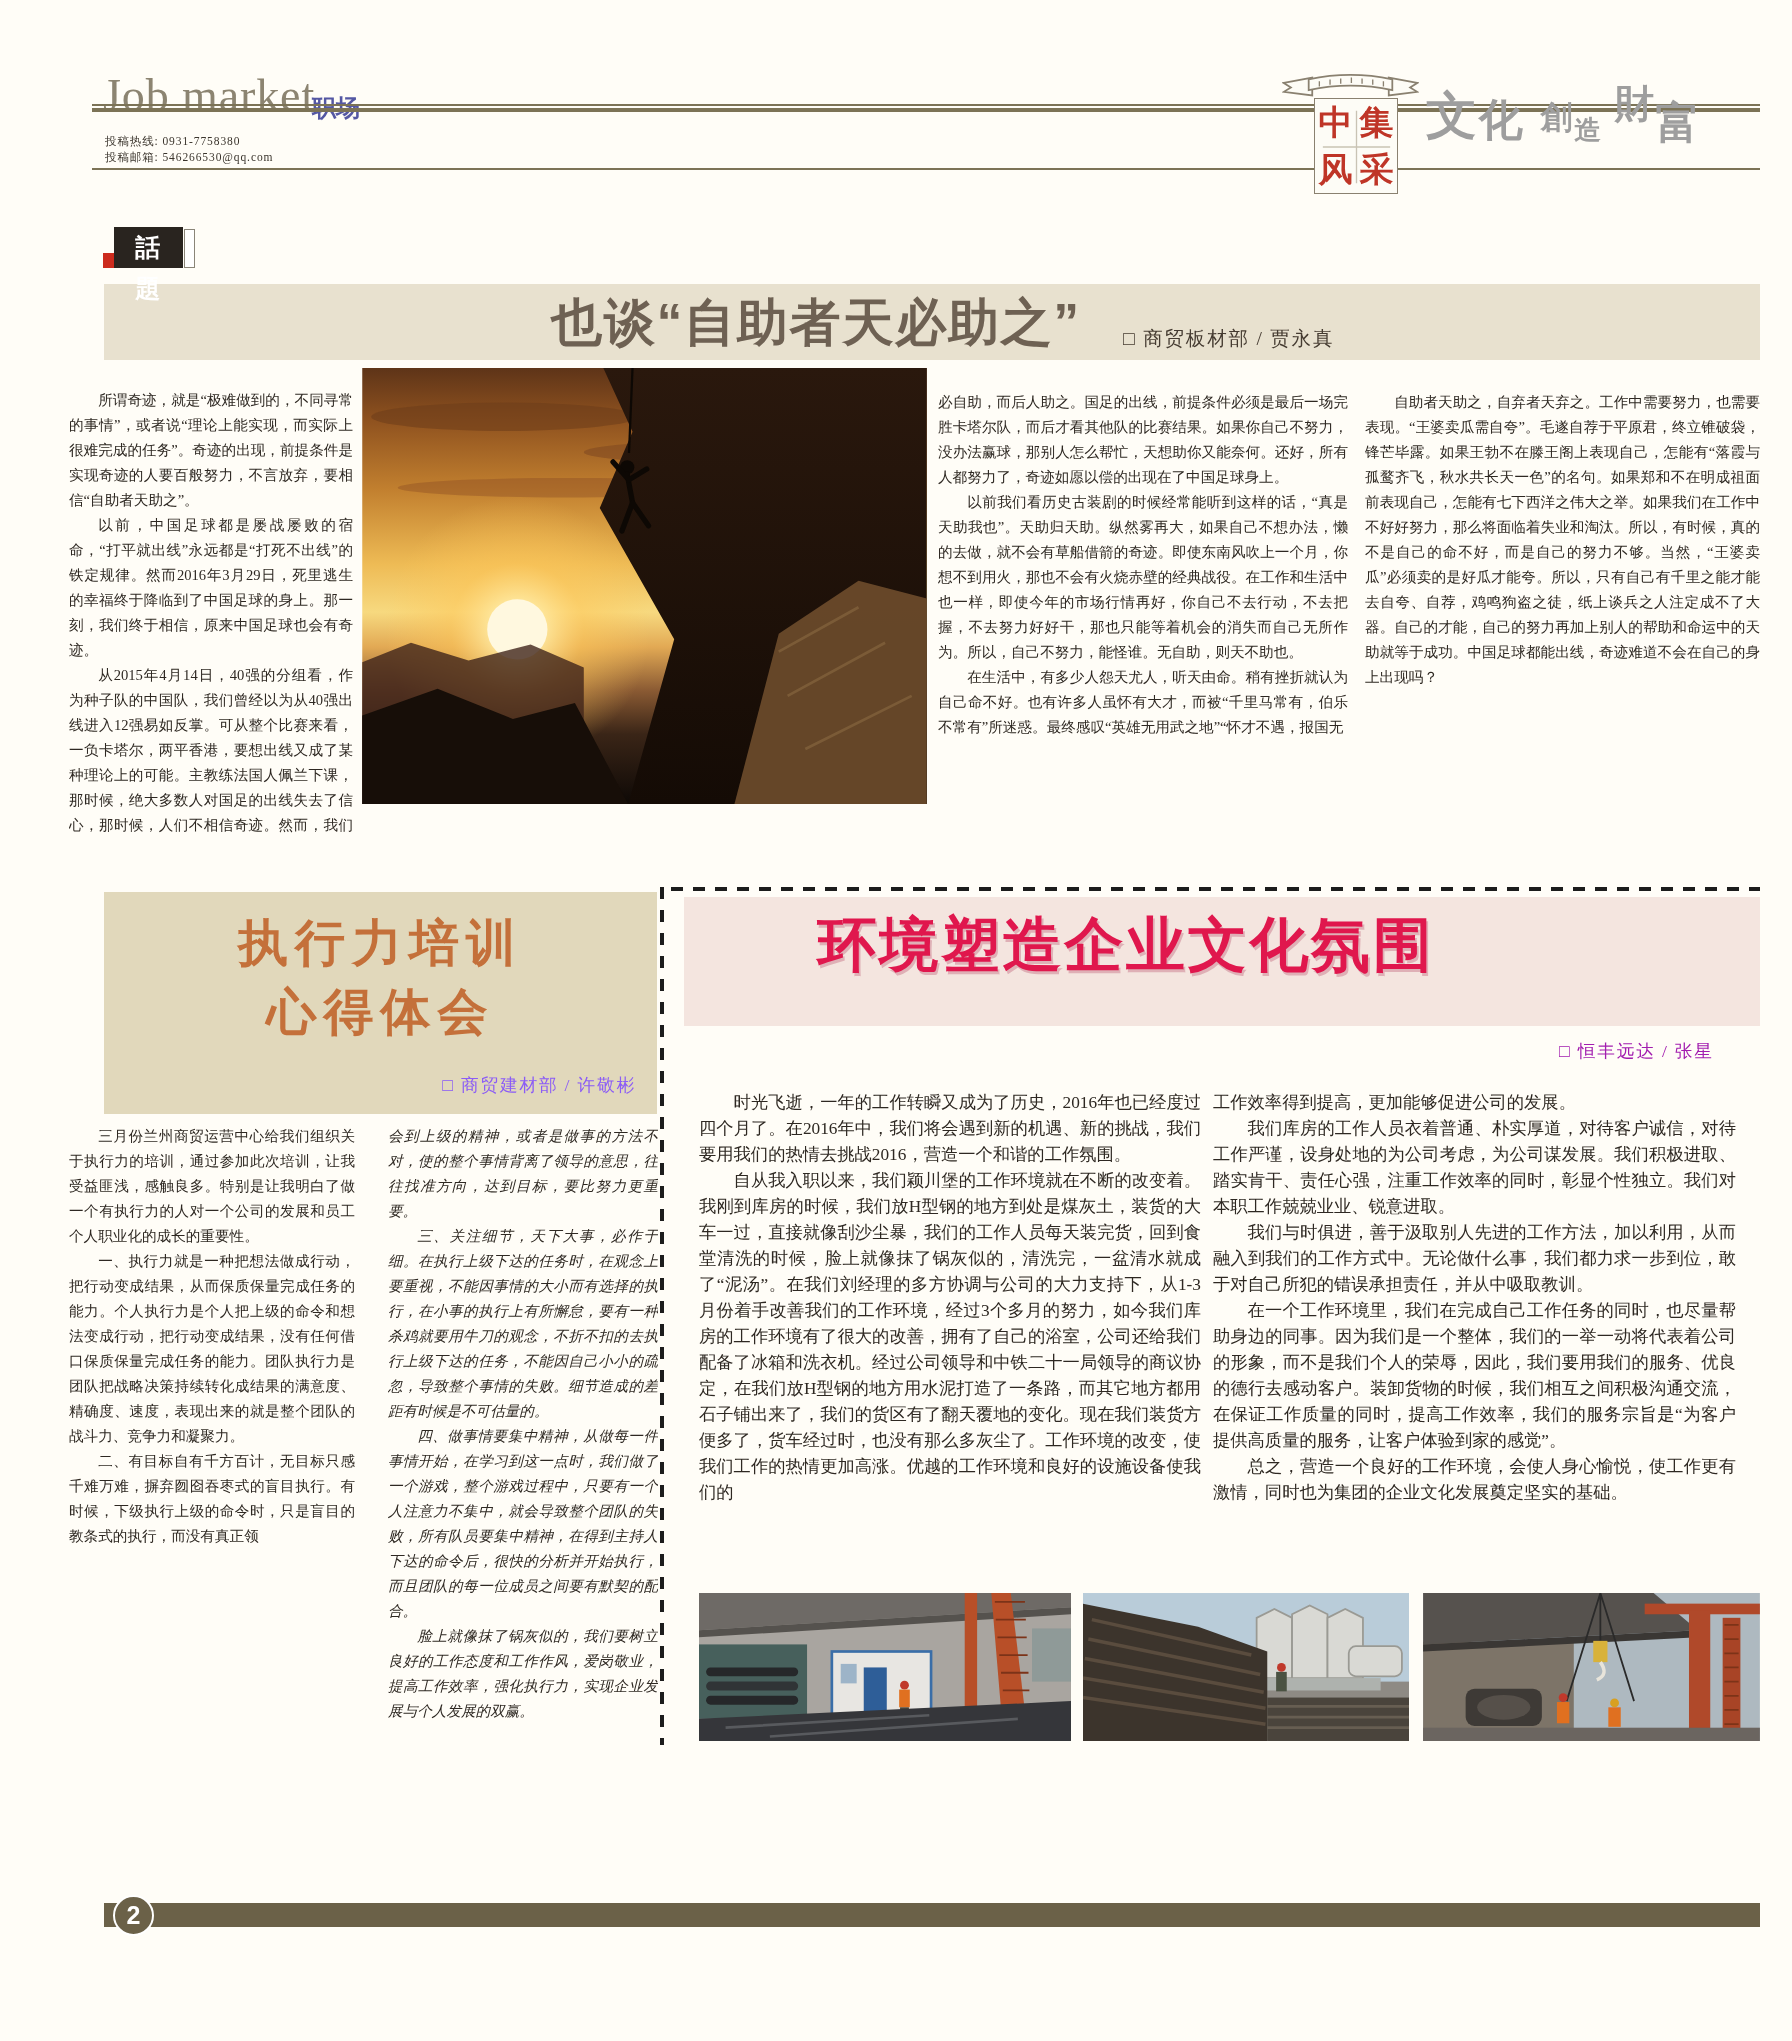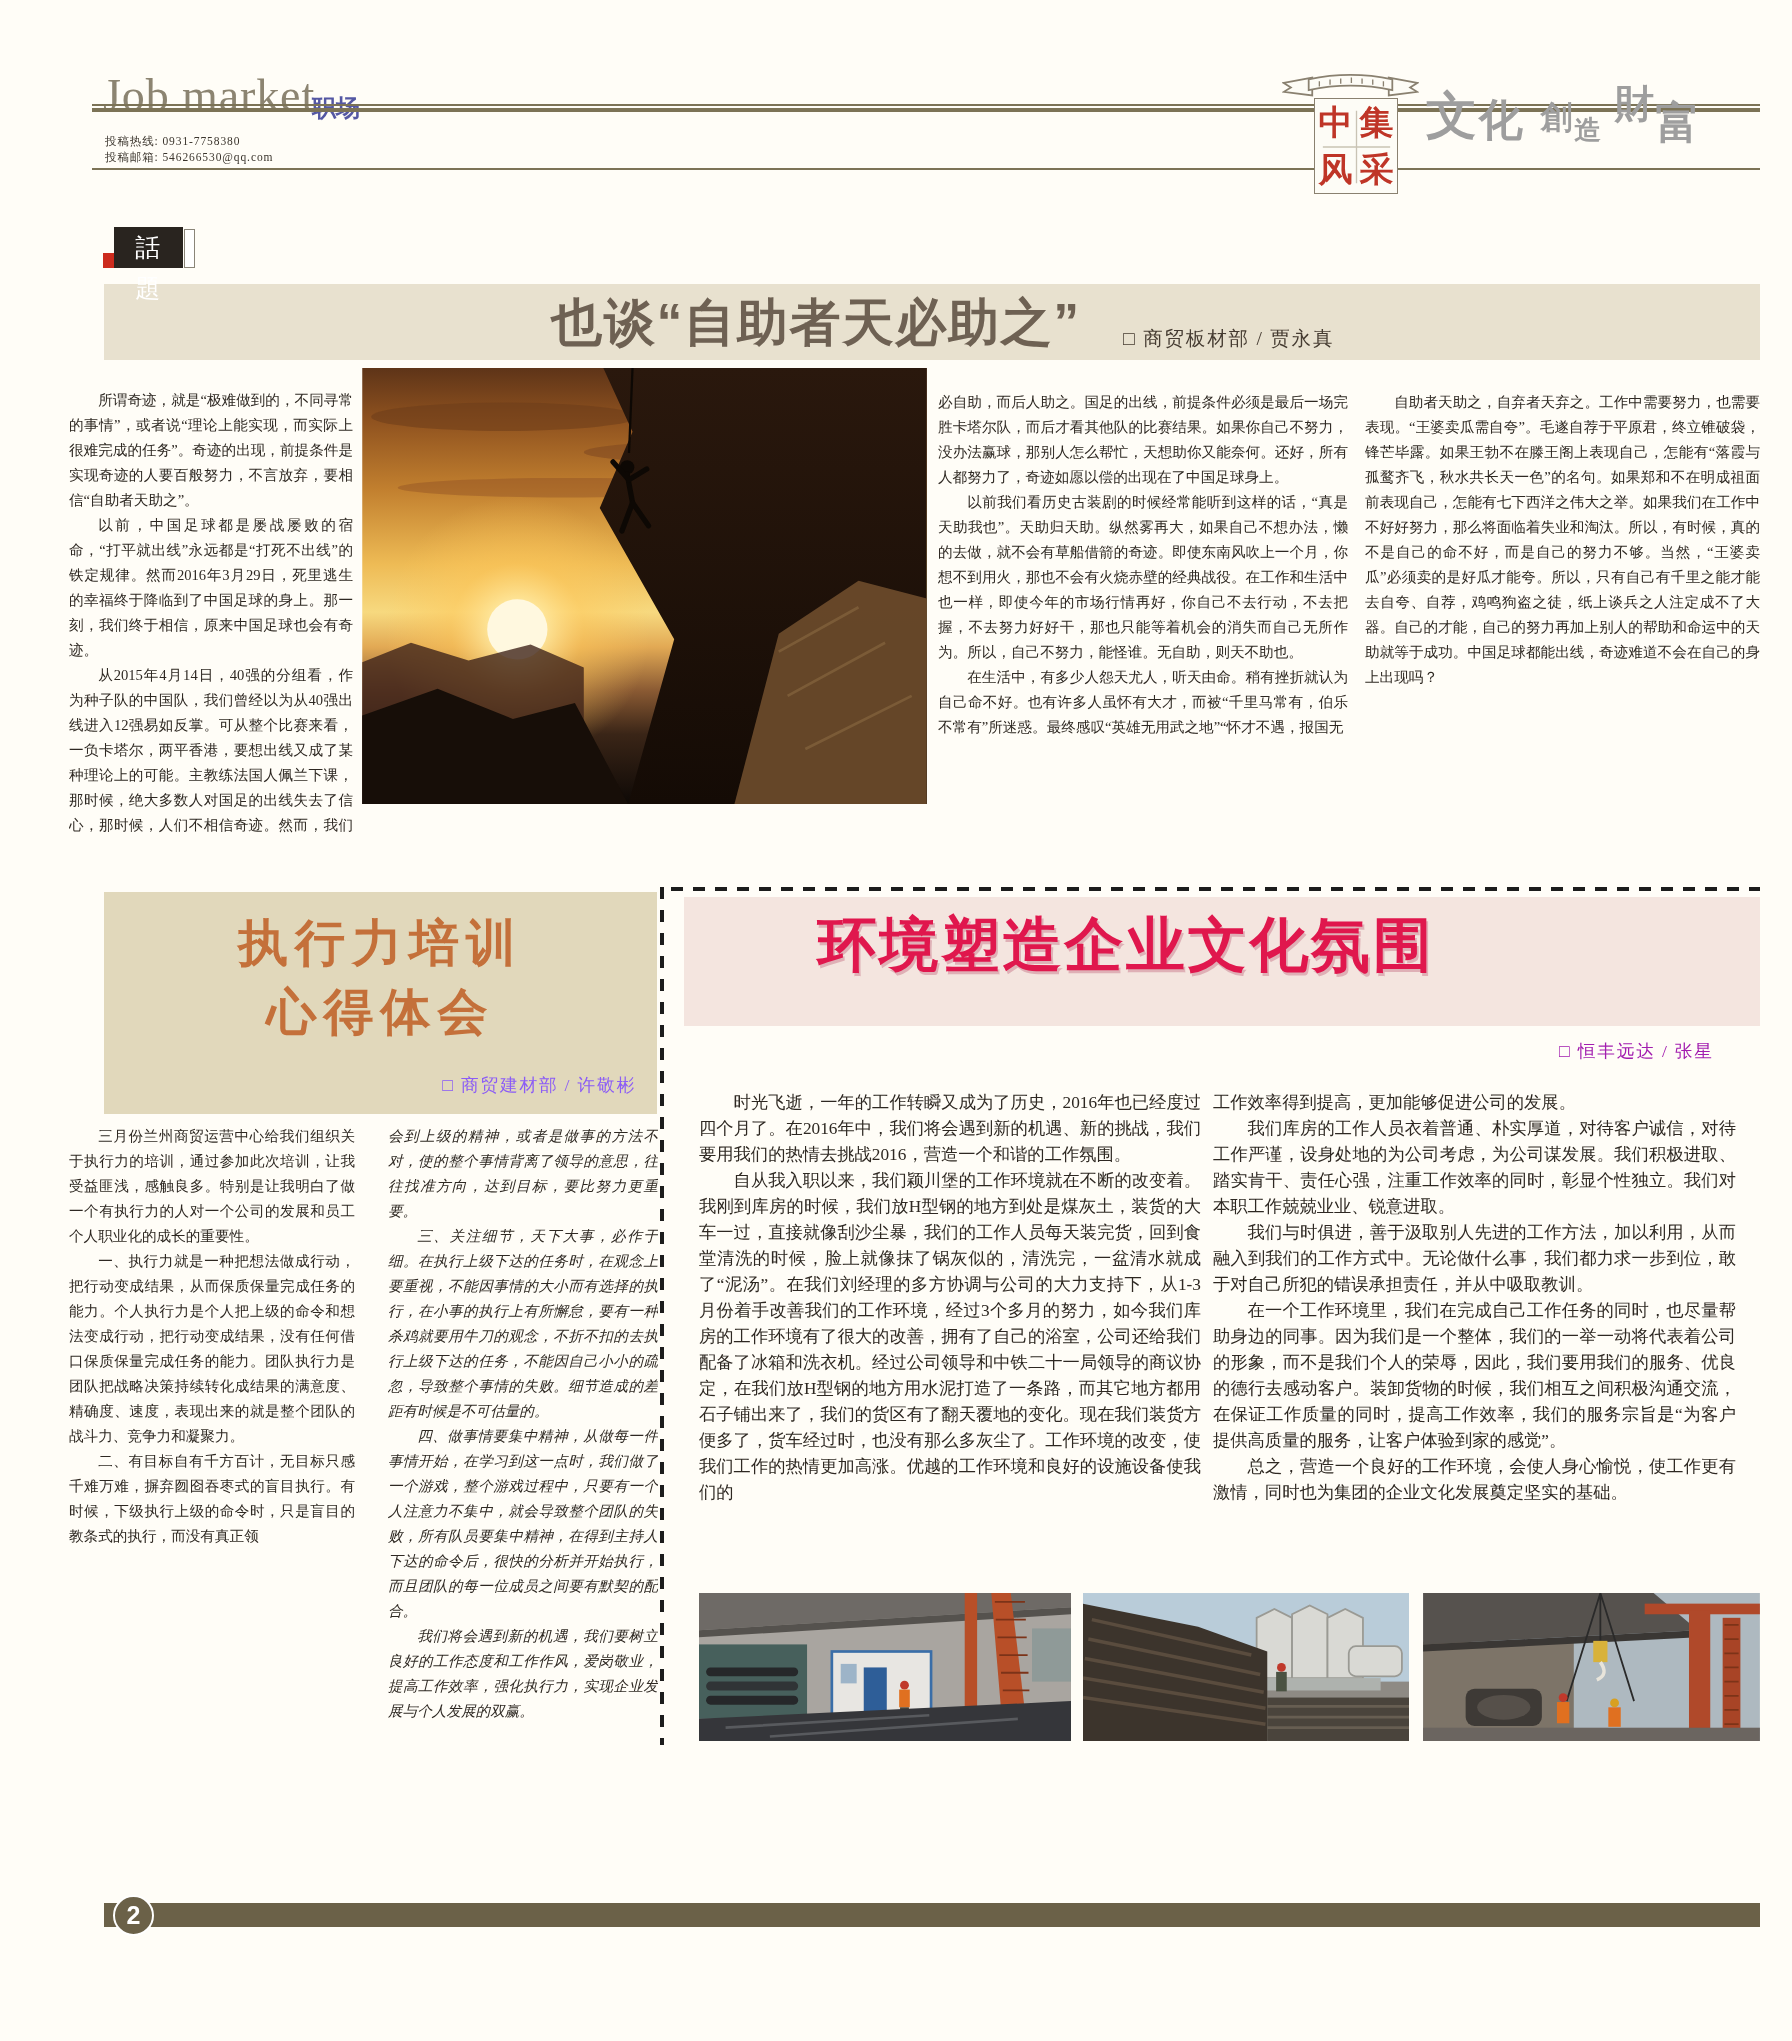--- a/index.html
+++ b/index.html
@@ -26,21 +26,21 @@
   .sl-0{font-size:51px;}
   .sl-1{font-size:44px;transform:translateY(8.9px);margin-left:1.8px;}
   .sl-2{font-size:32px;transform:translateY(14px);margin-left:17.7px;}
   .sl-3{font-size:26.6px;transform:translateY(30px);margin-left:1.8px;}
   .sl-4{font-size:39px;transform:translateY(-5.3px);margin-left:14px;}
   .sl-5{font-size:44px;transform:translateY(12.4px);margin-left:1.8px;}
 
   
   .topic-red{position:absolute;left:103px;top:253px;width:15px;height:15px;background:#cc2b1d;z-index:1;}
   .topic-box{position:absolute;left:114px;top:227px;width:69px;height:41px;background:#29241f;color:#fff;
-             font-size:25px;font-weight:normal;letter-spacing:7px;text-align:center;line-height:41px;z-index:2;
+             font-size:25px;font-weight:bold;letter-spacing:7px;text-align:center;line-height:41px;z-index:2;
              padding-left:5.3px;box-sizing:border-box;}
   .topic-tag{position:absolute;left:184px;top:229px;width:8.9px;height:37px;background:#fff;
              border:1.8px solid #8a8578;z-index:2;}
 
   
   .band-main{position:absolute;left:104px;top:284px;width:1656px;height:76px;background:#e8e1cf;}
   .main-title{position:absolute;left:497px;top:289px;width:638px;text-align:center;font-size:51px;font-weight:bold;
               color:#6e6153;font-family:Liberation Sans, sans-serif;letter-spacing:1.8px;}
   .main-byline{position:absolute;left:1123px;top:325px;font-size:19.5px;color:#453b31;letter-spacing:1.8px;}
   .col{position:absolute;overflow:hidden;text-align:justify;}
@@ -195,21 +195,21 @@
 
   <div class="col fs-main" style="left:69px;top:1124px;width:286px;height:621px;">
     <p class="para">三月份兰州商贸运营中心给我们组织关于执行力的培训，通过参加此次培训，让我受益匪浅，感触良多。特别是让我明白了做一个有执行力的人对一个公司的发展和员工个人职业化的成长的重要性。</p>
     <p class="para">一、执行力就是一种把想法做成行动，把行动变成结果，从而保质保量完成任务的能力。个人执行力是个人把上级的命令和想法变成行动，把行动变成结果，没有任何借口保质保量完成任务的能力。团队执行力是团队把战略决策持续转化成结果的满意度、精确度、速度，表现出来的就是整个团队的战斗力、竞争力和凝聚力。</p>
     <p class="para">二、有目标自有千方百计，无目标只感千难万难，摒弃囫囵吞枣式的盲目执行。有时候，下级执行上级的命令时，只是盲目的教条式的执行，而没有真正领</p>
   </div>
   <div class="col fs-main" style="left:388px;top:1124px;width:270px;height:621px;font-style:italic;">
     <p class="para cont">会到上级的精神，或者是做事的方法不对，使的整个事情背离了领导的意思，往往找准方向，达到目标，要比努力更重要。</p>
     <p class="para">三、关注细节，天下大事，必作于细。在执行上级下达的任务时，在观念上要重视，不能因事情的大小而有选择的执行，在小事的执行上有所懈怠，要有一种杀鸡就要用牛刀的观念，不折不扣的去执行上级下达的任务，不能因自己小小的疏忽，导致整个事情的失败。细节造成的差距有时候是不可估量的。</p>
     <p class="para">四、做事情要集中精神，从做每一件事情开始，在学习到这一点时，我们做了一个游戏，整个游戏过程中，只要有一个人注意力不集中，就会导致整个团队的失败，所有队员要集中精神，在得到主持人下达的命令后，很快的分析并开始执行，而且团队的每一位成员之间要有默契的配合。</p>
-    <p class="para">我们将会遇到新的机遇，我们要树立良好的工作态度和工作作风，爱岗敬业，提高工作效率，强化执行力，实现企业发展与个人发展的双赢。</p>
+    <p class="para">脸上就像抹了锅灰似的，我们要树立良好的工作态度和工作作风，爱岗敬业，提高工作效率，强化执行力，实现企业发展与个人发展的双赢。</p>
   </div>
 
   <div class="dash-h"></div>
   <div class="dash-v"></div>
 
   <div class="band-pink"></div>
   <div class="r-title">环境塑造企业文化氛围</div>
   <div class="r-byline">□ 恒丰远达 / 张星</div>
 
   <div class="col fs-right" style="left:699px;top:1050px;width:502px;height:530px;">

